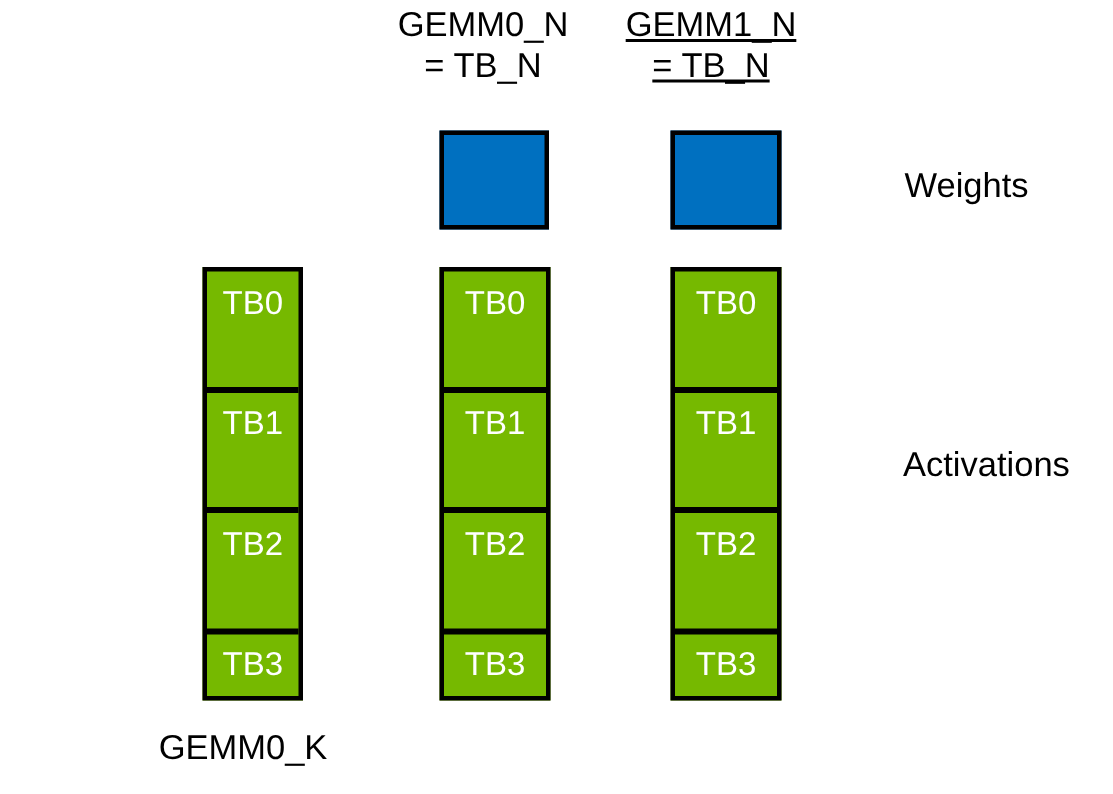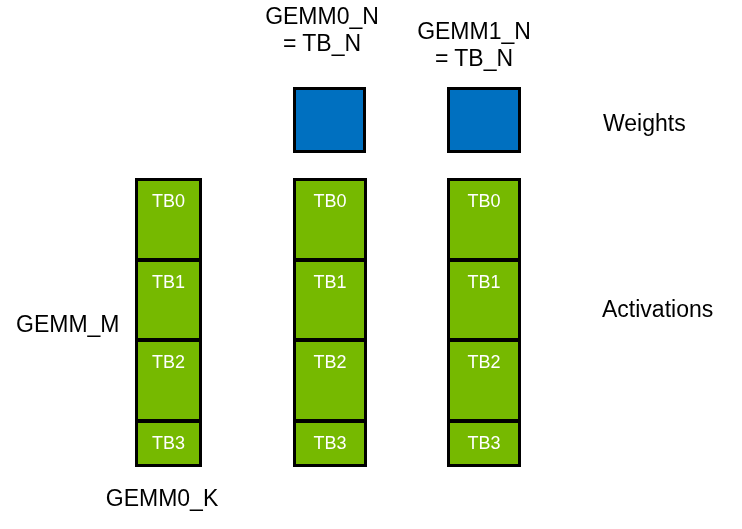--- a/index.html
+++ b/index.html
@@ -19,21 +19,21 @@
   .lbl {
     position: absolute;
     font-size: 23px;
     line-height: 27px;
     color: var(--label-text, #000000);
     white-space: nowrap;
   }
   .lbl.centered { text-align: center; white-space: normal; }
 
   #label-gemm0-n { left: 247px; top: 3px;  width: 150px; }
-  #label-gemm1-n { left: 399px; top: 18px;  width: 150px; }
+  #label-gemm1-n { left: 399px; top: 3px;  width: 150px; text-decoration: underline; }
   #label-gemm-m   { left: 16px;  top: 311px; }
   #label-weights  { left: 603px; top: 110px; }
   #label-activations { left: 602px; top: 296px; }
   #label-gemm0-k { left: 87px;  top: 485px; width: 150px; }
   #label-gemm1-k { left: 257px; top: 485px; width: 150px; }
 
   .square {
     position: absolute;
     background: var(--weights-fill, #0070C0);
     border: 3px solid var(--border, #000000);
@@ -55,21 +55,21 @@
   #col-0 { left: 135px; width: 67px; }
   #col-1 { left: 293px; width: 74px; }
   #col-2 { left: 447px; width: 74px; }
 
   .tb {
     flex: 1;
     display: flex;
     align-items: center;
     justify-content: center;
     color: var(--tb-text, #ffffff);
-    font-size: 18px;
+    font-size: 22px;
   }
   .tb + .tb { border-top: 4px solid var(--border, #000000); margin-top: 35px; }
 </style>
 </head>
 <body>
 
 <div class="canvas">
 
   <div class="lbl centered" id="label-gemm0-n">
     <div>GEMM0_N</div>
@@ -95,18 +95,17 @@
     <div class="tb">TB2</div>
     <div class="tb">TB3</div>
   </div>
   <div class="col" id="col-2">
     <div class="tb">TB0</div>
     <div class="tb">TB1</div>
     <div class="tb">TB2</div>
     <div class="tb">TB3</div>
   </div>
 
-  <div class="lbl" id="label-gemm-m">GEMM_M</div>
   <div class="lbl" id="label-activations">Activations</div>
   <div class="lbl" id="label-weights">Weights</div>
   <div class="lbl centered" id="label-gemm0-k">GEMM0_K</div>
 
 </div>
 
 </body></html>

